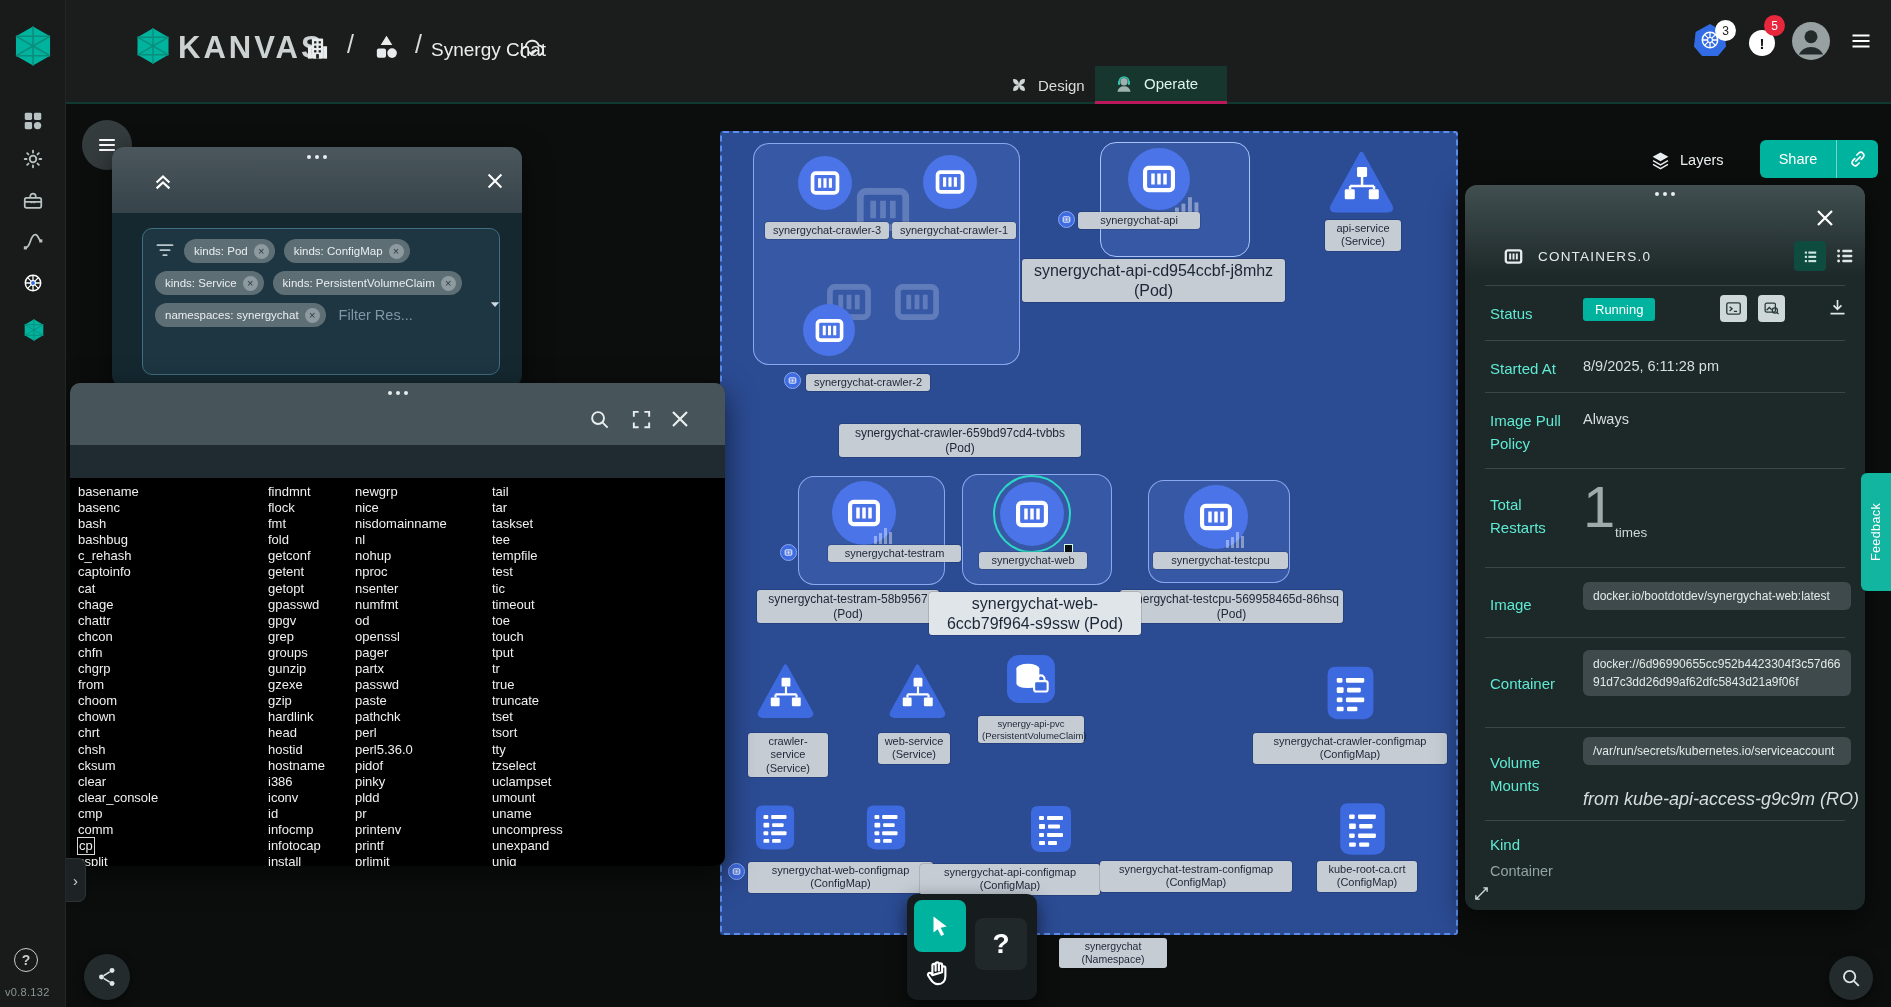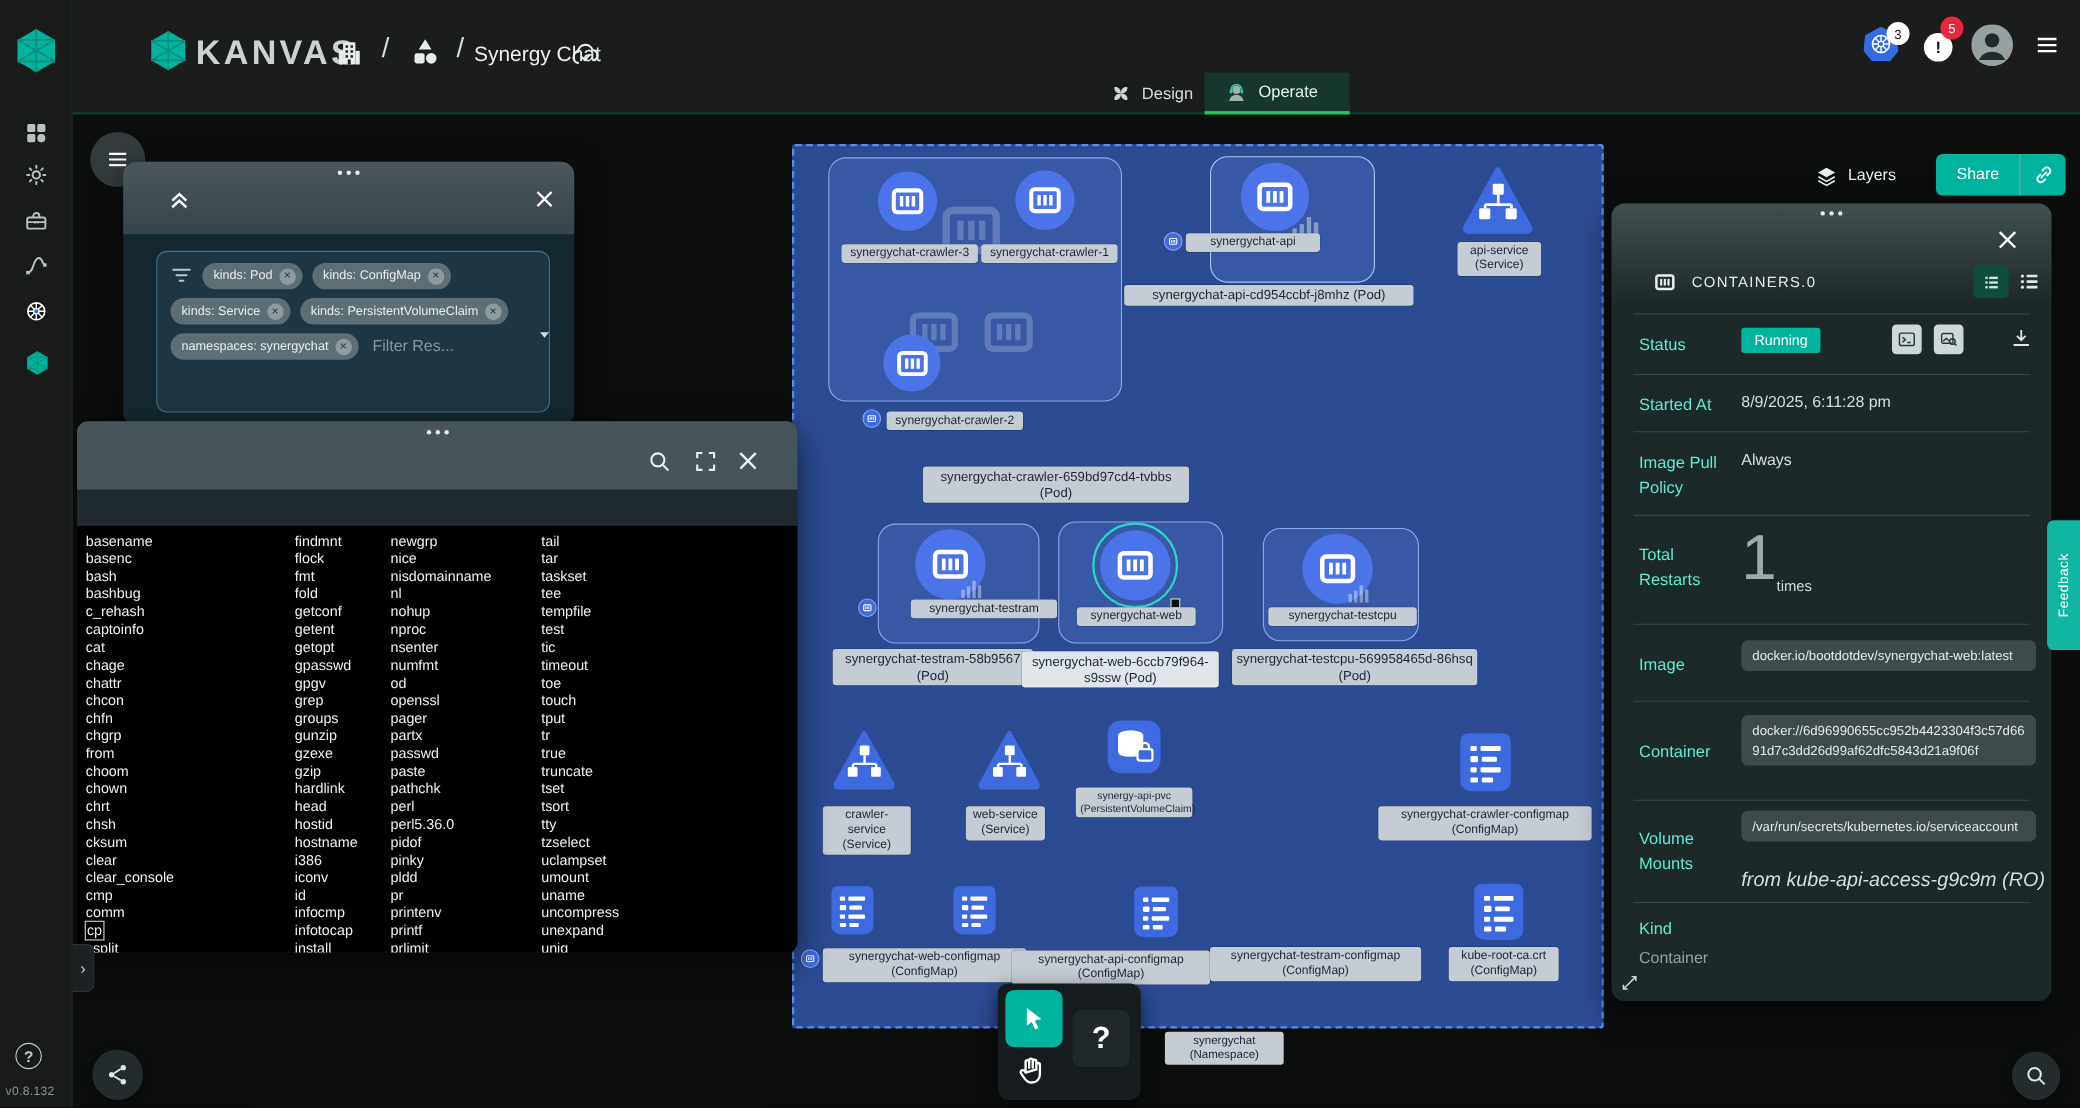--- a/index.html
+++ b/index.html
@@ -14,21 +14,21 @@
   .side-version{left:5px;top:986px;color:#8a9595;font-size:11px;letter-spacing:.3px;}
   .help-circ{left:14px;top:948px;width:24px;height:24px;border:1.6px solid #c4cdcd;border-radius:50%;color:#c4cdcd;font-size:14px;font-weight:bold;display:flex;align-items:center;justify-content:center;}
   .side-expand{left:66px;top:858px;width:20px;height:44px;background:#1d2324;border:1px solid #2d3435;border-left:none;border-radius:0 8px 8px 0;color:#cfd6d6;display:flex;align-items:center;justify-content:center;font-size:15px;z-index:119;}
   
   .header{left:66px;top:0;width:1825px;height:104px;background:#1b1d1c;border-bottom:2px solid #10392f;z-index:110;}
   .brand-hex{left:67px;top:26px;}
   .brand-text{left:112px;top:30px;font-size:31px;font-weight:bold;letter-spacing:3px;color:#ccd2d2;}
   .crumb-sep{font-size:25px;color:#d6dcdc;font-weight:300;}
   .crumb-text{font-size:19px;color:#eceeee;}
   .tab{top:66px;height:38px;display:flex;align-items:center;gap:9px;padding:0 18px;color:#d7dddd;font-size:15px;cursor:pointer;}
-  .tab.active{background:#17362e;border-bottom:3px solid #22c55e;color:#dff3ee;}
+  .tab.active{background:#17362e;border-bottom:3px solid #be185d;color:#dff3ee;}
   .hdr-ic{color:#e8ecec;}
   .badge-circle{border-radius:50%;display:flex;align-items:center;justify-content:center;font-size:12px;}
   
   .canvas{left:66px;top:104px;width:1825px;height:903px;background:#0c0e0e;z-index:1;}
   .selection{left:720px;top:131px;width:738px;height:804px;background:rgba(45,78,153,.96);border:2px dashed #5b8beb;border-radius:3px;z-index:5;}
   .pgroup{background:rgba(100,140,230,.22);border:1.5px solid rgba(146,176,246,.9);border-radius:16px;z-index:8;}
   .podc{border-radius:50%;background:#4a74e8;display:flex;align-items:center;justify-content:center;z-index:10;}
   .nlabel{background:#c6ccd4;color:#1d2636;border-radius:3px;font-size:11px;line-height:1.22;text-align:center;padding:2px 4px;z-index:14;box-shadow:0 0 0 .5px rgba(0,0,0,.25);}
   .nlab-light{background:#e0e5ea;z-index:16;}
   .node-badge{width:17px;height:17px;border-radius:50%;background:#3f6be0;border:1px solid #8aa7f0;z-index:17;display:flex;align-items:center;justify-content:center;color:#fff;}
@@ -364,21 +364,21 @@
         <svg width="48" height="26">
           <use href="#chartbars" width="48" height="26"></use>
         </svg>
       </div>
     <div class="abs nlabel" style="left:1012px;top:108px;width:122px;">synergychat-api</div>
     <div class="abs node-badge" style="left:992px;top:107px;">
         <svg width="9" height="9" color="#fff">
           <use href="#crate" width="9" height="9"></use>
         </svg>
       </div>
-    <div class="abs nlabel" style="left:956px;top:155px;width:263px;font-size:12px;">synergychat-api-cd954ccbf-j8mhz (Pod)</div>
+    <div class="abs nlabel" style="left:956px;top:155px;width:263px;font-size:16px;">synergychat-api-cd954ccbf-j8mhz (Pod)</div>
 
     <div class="abs" style="left:1262px;top:46px;z-index:10;">
         <svg width="67" height="63" viewBox="0 0 60 56">
           <use href="#svc"></use>
         </svg>
       </div>
     <div class="abs nlabel" style="left:1259px;top:116px;width:76px;">api-service (Service)</div>
 
     <div class="abs pgroup" style="left:732px;top:372px;width:147px;height:109px;"></div>
     <div class="abs podc" style="left:766px;top:377px;width:64px;height:64px;">
@@ -416,21 +416,21 @@
       </div>
     <div class="abs chartwm" style="left:1152px;top:424px;">
         <svg width="36" height="20">
           <use href="#chartbars" width="36" height="20"></use>
         </svg>
       </div>
     <div class="abs nlabel" style="left:1087px;top:448px;width:135px;">synergychat-testcpu</div>
 
     <div class="abs nlabel" style="left:691px;top:486px;width:182px;font-size:12px;">synergychat-testram-58b9567 (Pod)</div>
     <div class="abs nlabel" style="left:1054px;top:486px;width:223px;font-size:12px;">synergychat-testcpu-569958465d-86hsq (Pod)</div>
-    <div class="abs nlabel nlab-light" style="left:863px;top:488px;width:179px;font-size:12px;">synergychat-web-6ccb79f964-s9ssw (Pod)</div>
+    <div class="abs nlabel nlab-light" style="left:863px;top:488px;width:212px;font-size:16px;">synergychat-web-6ccb79f964-s9ssw (Pod)</div>
 
     <div class="abs" style="left:690px;top:554px;z-index:10;">
         <svg width="59" height="65" viewBox="0 0 60 56">
           <use href="#svc"></use>
         </svg>
       </div>
     <div class="abs nlabel" style="left:682px;top:629px;width:80px;">crawler-service (Service)</div>
     <div class="abs" style="left:822px;top:554px;z-index:10;">
         <svg width="59" height="65" viewBox="0 0 60 56">
           <use href="#svc"></use>

